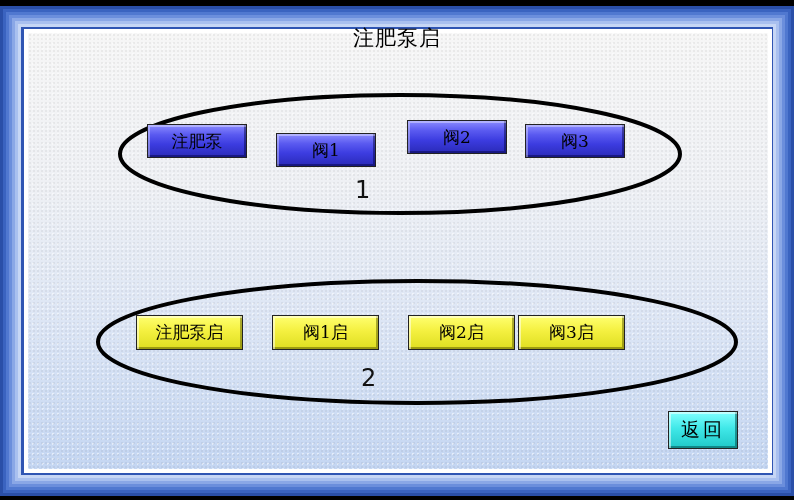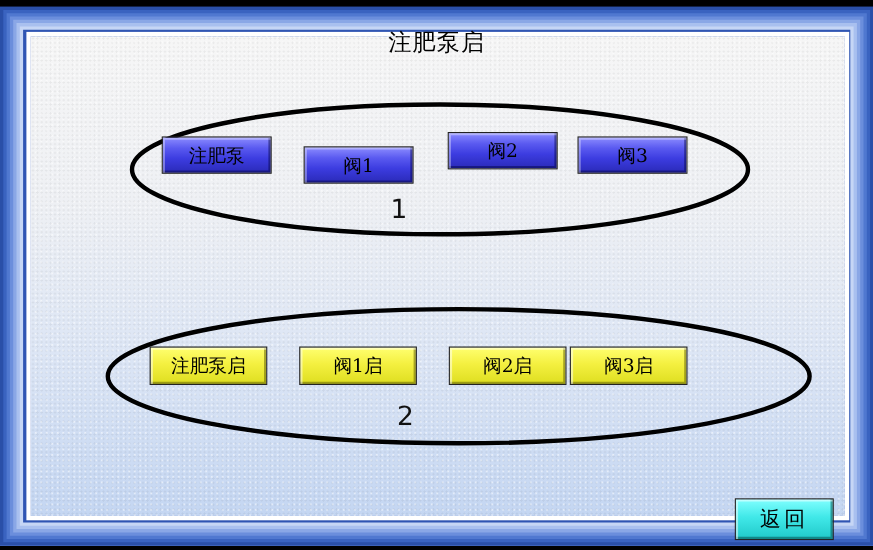--- a/index.html
+++ b/index.html
@@ -49,24 +49,24 @@
     width: 100px; height: 34px;
     background: linear-gradient(180deg, #8c8cff 0%, #5a5af0 30%, #3c3ce0 60%, #2a2ab8 100%);
     box-shadow: inset 2px 2px 0 rgba(255,255,255,0.35), inset -2px -2px 0 rgba(0,0,60,0.45);
   }
   .btn.yellow {
     width: 107px; height: 35px;
     background: linear-gradient(180deg, #ffff70 0%, #f4f040 45%, #dede20 100%);
     box-shadow: inset 2px 2px 0 rgba(255,255,255,0.5), inset -2px -2px 0 rgba(90,90,0,0.5);
   }
   .btn.cyan {
-    width: 90px; height: 38px;
+    width: 70px; height: 38px;
     background: linear-gradient(180deg, #80ffff 0%, #40e8e8 45%, #20c8c8 100%);
     box-shadow: inset 2px 2px 0 rgba(255,255,255,0.5), inset -2px -2px 0 rgba(0,70,70,0.5);
-    font-size: 19px; letter-spacing: 3px; margin-top: 42px;
+    font-size: 19px; letter-spacing: 3px;
   }
 </style>
 </head>
 <body>
 
 <div class="frame"></div>
 <div class="panel"></div>
 
 <div class="title">注肥泵启</div>
 

